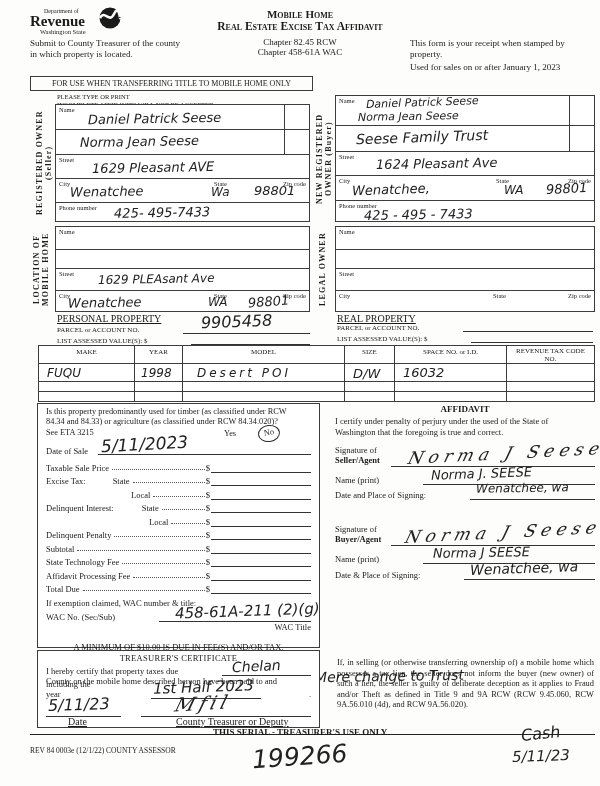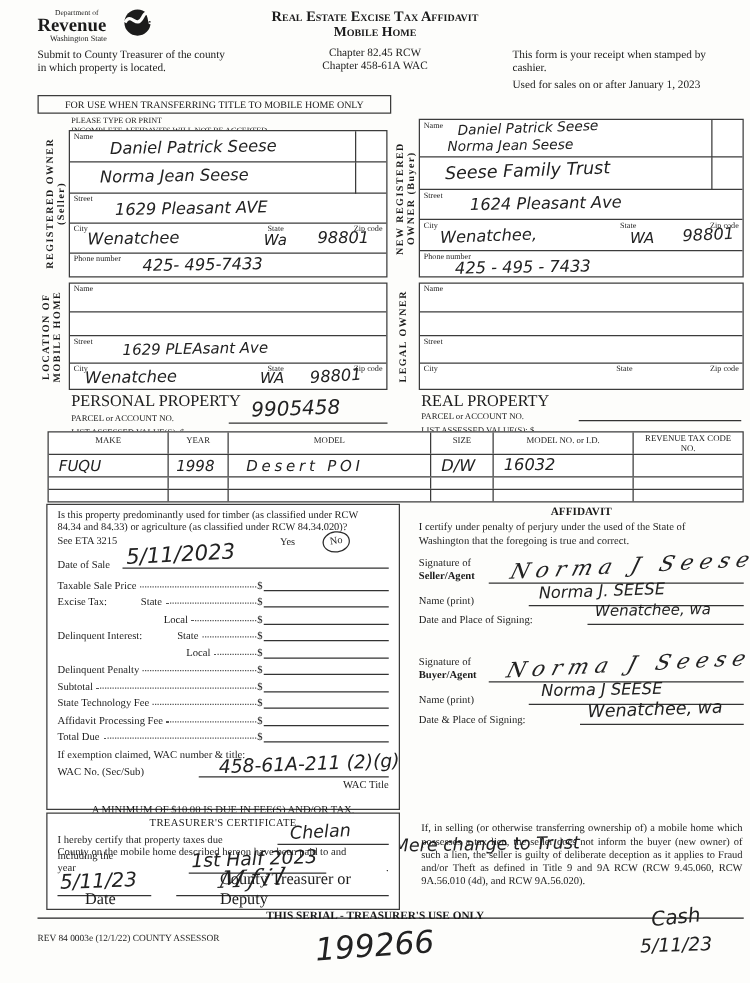--- a/index.html
+++ b/index.html
@@ -32,52 +32,52 @@
   
   .fee { display:flex; align-items:flex-end; height:13.5px; font-size:8.5px; }
   .leader { flex:1; margin:0 1px 3px 3px; border-bottom:1px dotted #555; height:0; }
   .amt { width:100px; height:10px; border-bottom:1px solid #333; }
   .dollar { margin-right:1px; }
   .ind85 { padding-left:85px; } .ind103 { padding-left:103px; }
   .no-circle { display:inline-block; border:1.5px solid #2a2a2a; border-radius:50%;
                padding:1px 5px 2px; transform:rotate(-8deg); }
   .lineflex { display:flex; align-items:flex-end; font-size:8.5px;gap:44px; }
   .fill { flex:1; position:relative; height:10px; border-bottom:1px solid #333; }
-  .small7 { font-size:13px; }
+  .small7 { font-size:10px;text-decoration:underline; }
 </style>
 </head>
 <body>
 
 <div class="page">
 
   <div class="abs" style="left:30px;top:8px;width:120px;">
     <div style="font-size:6px;margin-left:14px;">Department of</div>
     <div class="b" style="font-size:15px;line-height:14px;">Revenue</div>
     <div style="font-size:6.5px;margin-left:10px;">Washington State</div>
     <svg class="abs" style="left:68px;top:-2px;" width="24" height="24" viewBox="0 0 24 24">
       <circle cx="12" cy="12" r="10.5" fill="#1b1b1b"></circle>
       <path d="M2 12 C7 3 11 18 16 8 S22 13 22 12" stroke="#fdfdfb" stroke-width="2.6" fill="none"></path>
     </svg>
   </div>
 
   <div class="abs ctr" style="left:170px;top:8px;width:260px;">
+    <div class="b sc" style="font-size:11px;">Mobile Home</div>
     <div class="b sc" style="font-size:11.5px;">Real Estate Excise Tax Affidavit</div>
-    <div class="b sc" style="font-size:11px;">Mobile Home</div>
     <div style="font-size:9px;margin-top:5px;">Chapter 82.45 RCW</div>
     <div style="font-size:9px;">Chapter 458-61A WAC</div>
   </div>
 
   <div class="abs" style="left:30px;top:38px;width:180px;font-size:9px;line-height:11px;">
     <div>Submit to County Treasurer of the county</div>
     <div>in which property is located.</div>
   </div>
 
   <div class="abs" style="left:410px;top:38px;width:180px;font-size:9px;line-height:10.5px;">
     <div>This form is your receipt when stamped by</div>
-    <div>cashier.</div>
+    <div>property.</div>
     <div style="margin-top:3px;">Used for sales on or after January 1, 2023</div>
   </div>
 
   <div class="abs box ctr" style="left:30px;top:76px;width:283px;height:15px;font-size:8px;line-height:13px;">FOR USE WHEN TRANSFERRING TITLE TO MOBILE HOME ONLY</div>
   <div class="abs" style="left:57px;top:93px;font-size:6.5px;">PLEASE TYPE OR PRINT</div>
   <div class="abs" style="left:57px;top:101px;font-size:6.5px;">INCOMPLETE AFFIDAVITS WILL NOT BE ACCEPTED</div>
 
   <div class="abs vlabel" style="left:35px;top:104px;height:118px;width:19px;">REGISTERED OWNER (Seller)</div>
   <div class="abs box" style="left:55px;top:104px;width:255px;height:118px;background:#fff;">
     <div class="row" style="height:25px;">
@@ -196,21 +196,21 @@
       <span class="fill" style="height:8px;"></span>
     </div>
   </div>
 
   <div class="vt">
     <div class="vrow">
       <div class="vhead">MAKE</div>
       <div class="vhead">YEAR</div>
       <div class="vhead">MODEL</div>
       <div class="vhead">SIZE</div>
-      <div class="vhead">MODEL NO. or I.D.</div>
+      <div class="vhead">SPACE NO. or I.D.</div>
       <div class="vhead" style="padding:1px 8px 0;">REVENUE TAX CODE NO.</div>
     </div>
     <div class="vrow vr1">
       <div>
           <span class="hw abs" style="left:8px;top:3px;font-size:12px;">FUQU</span>
         </div>
       <div>
           <span class="hw abs" style="left:6px;top:3px;font-size:12px;">1998</span>
         </div>
       <div>

